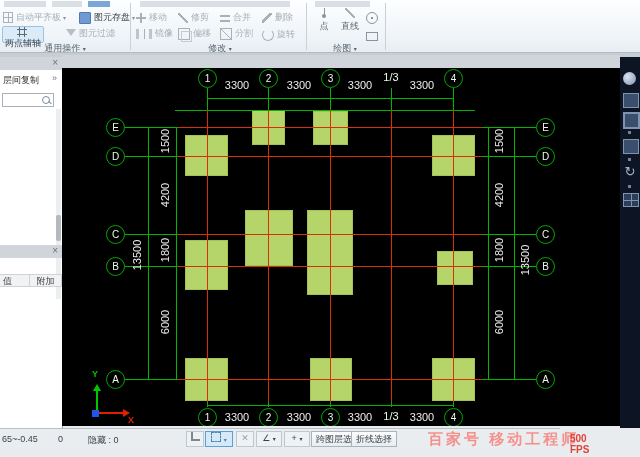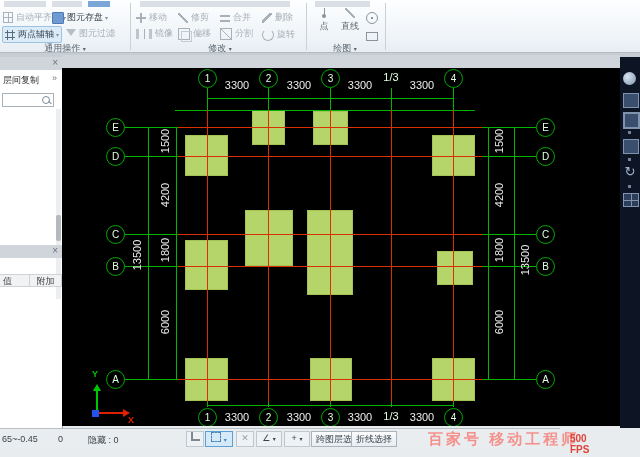--- a/index.html
+++ b/index.html
@@ -95,26 +95,26 @@
     <div class="abs clip-box" style="left:52px;width:30px;"></div>
     <div class="abs clip-box" style="left:88px;width:22px;background:#7aa7d8;"></div>
     <div class="abs clip-box" style="left:140px;width:150px;"></div>
     <div class="abs clip-box" style="left:315px;width:55px;"></div>
 
     <div class="abs rib-item disabled" style="left:3px;top:10px;">
       <span class="ic ic-grid"></span>
       <span>自动平齐板</span>
       <span class="car">▾</span>
     </div>
-    <div class="abs rib-item sel" style="left:2px;top:26px;">
+    <div class="abs rib-item sel" style="left:2px;top:26px;flex-direction:column;">
       <span class="ic ic-hash"></span>
       <span>两点辅轴</span>
       <span class="car">▾</span>
     </div>
-    <div class="abs rib-item" style="left:52px;top:10px;">
+    <div class="abs rib-item" style="left:79px;top:10px;">
       <span class="ic ic-disk"></span>
       <span>图元存盘</span>
       <span class="car">▾</span>
     </div>
     <div class="abs rib-item disabled" style="left:66px;top:26px;">
       <span class="ic ic-funnel"></span>
       <span>图元过滤</span>
     </div>
     <div class="abs grp-label" style="left:20px;top:42px;width:90px;">
       <span>通用操作</span> <span class="car">▾</span>

